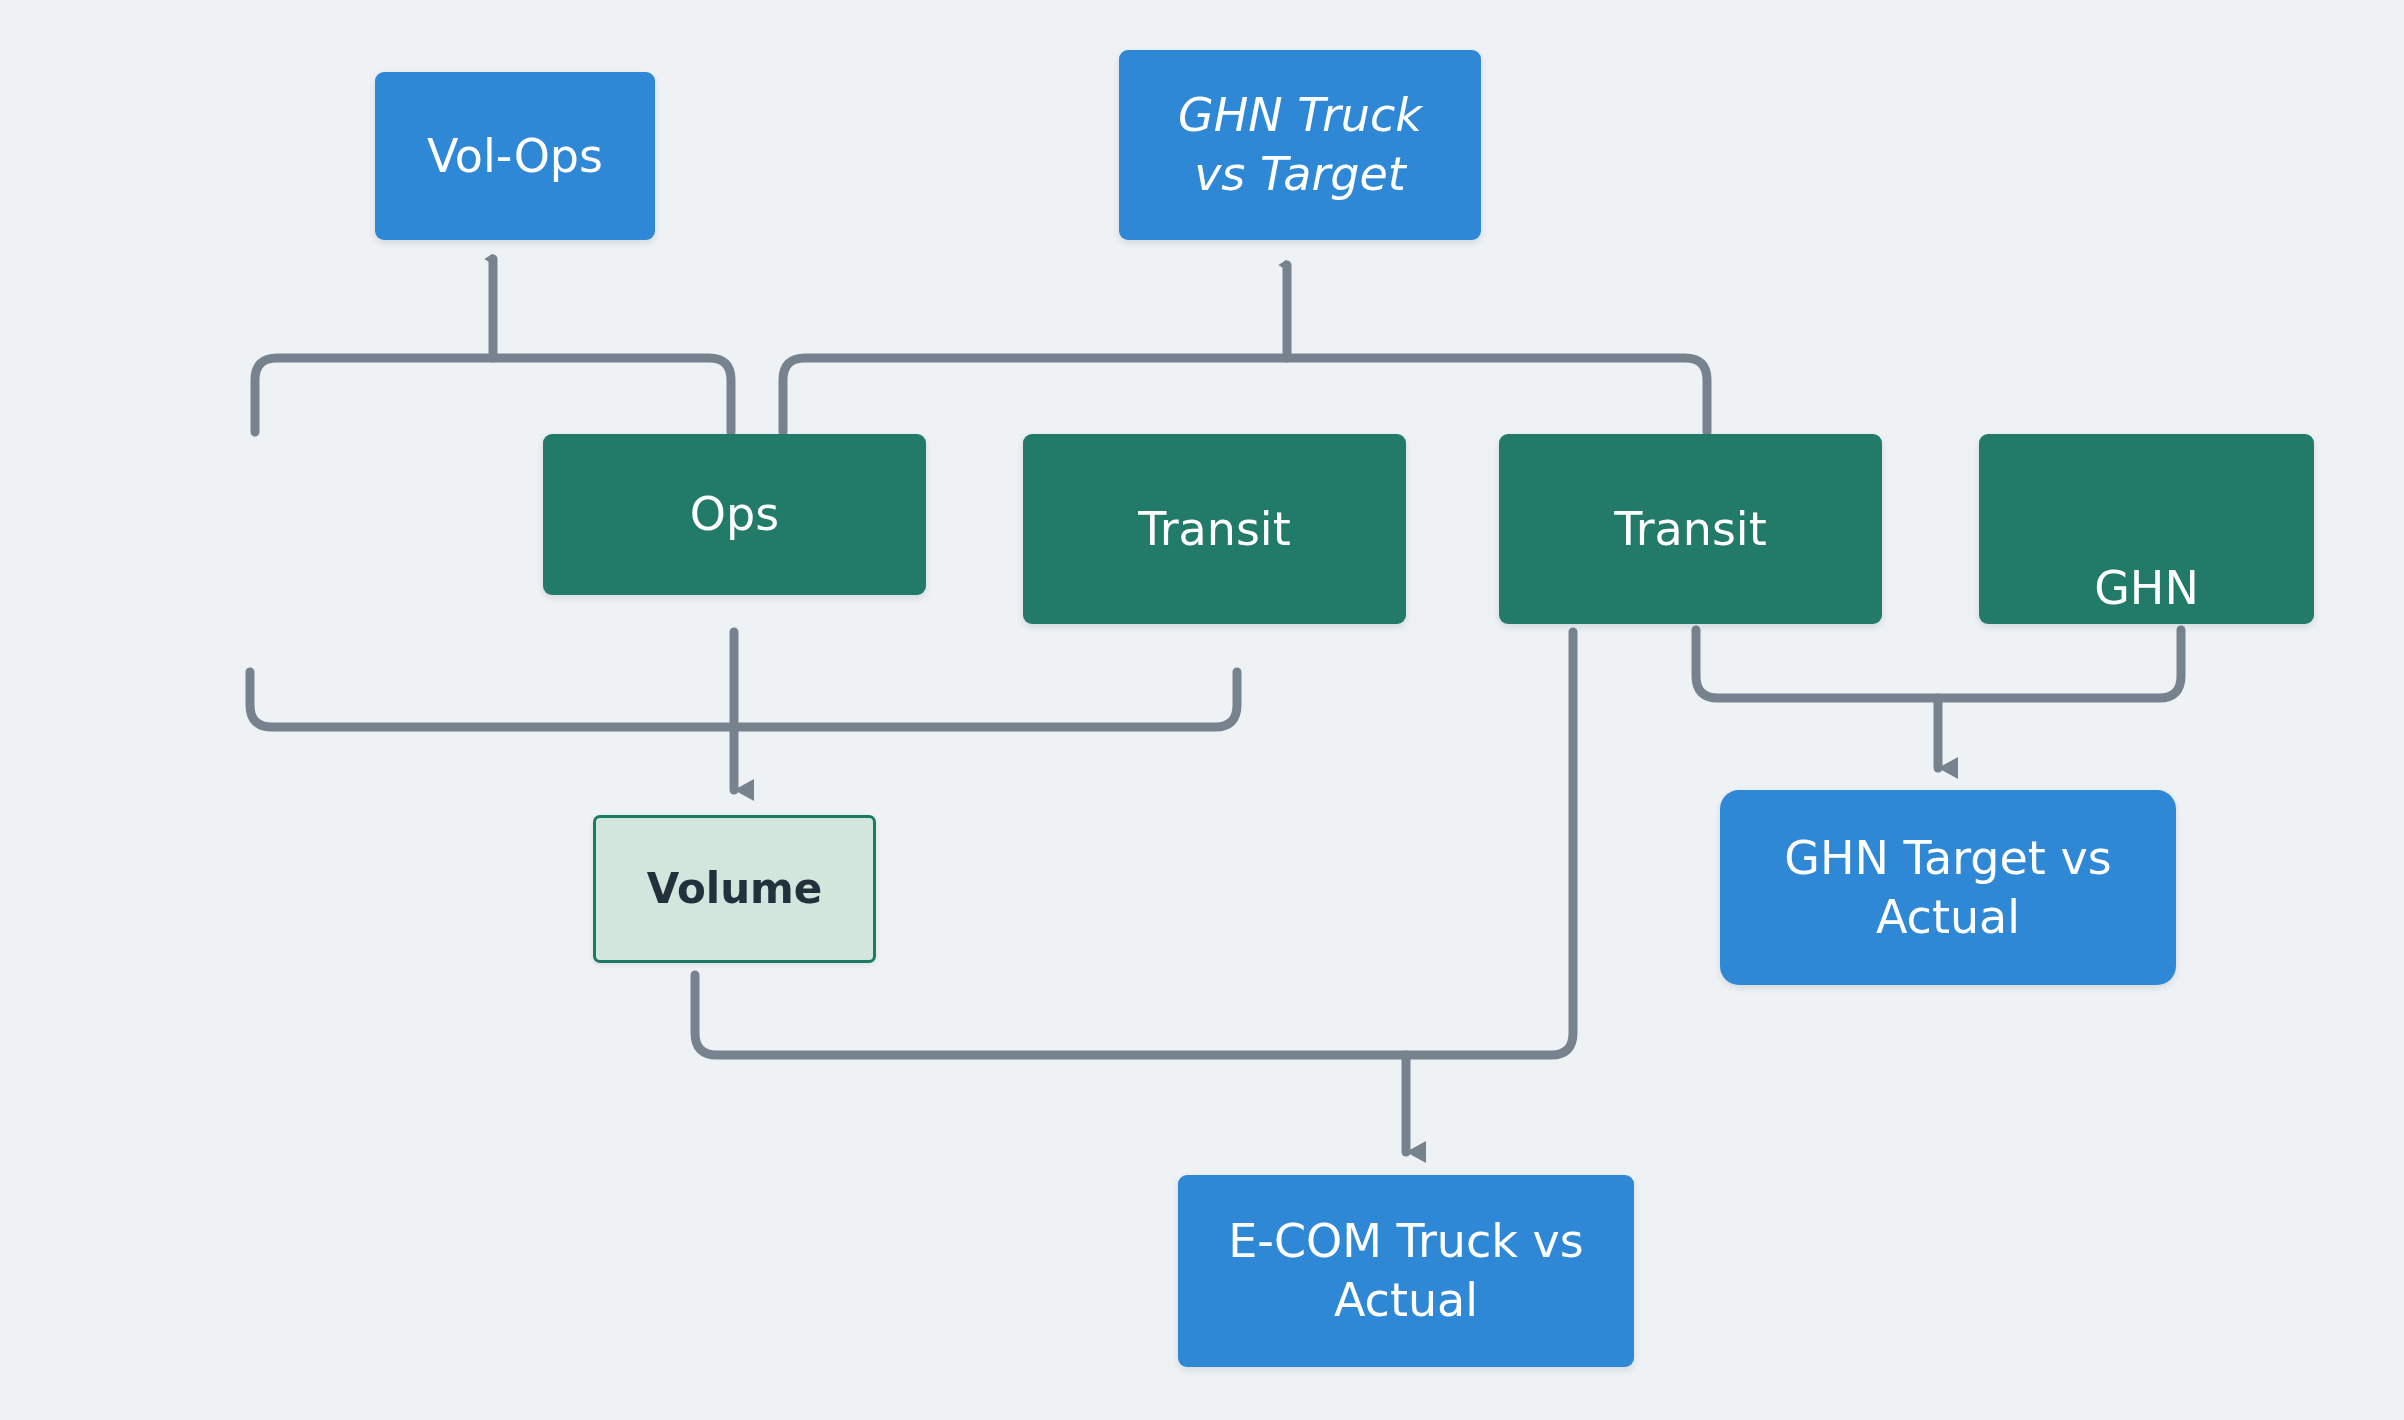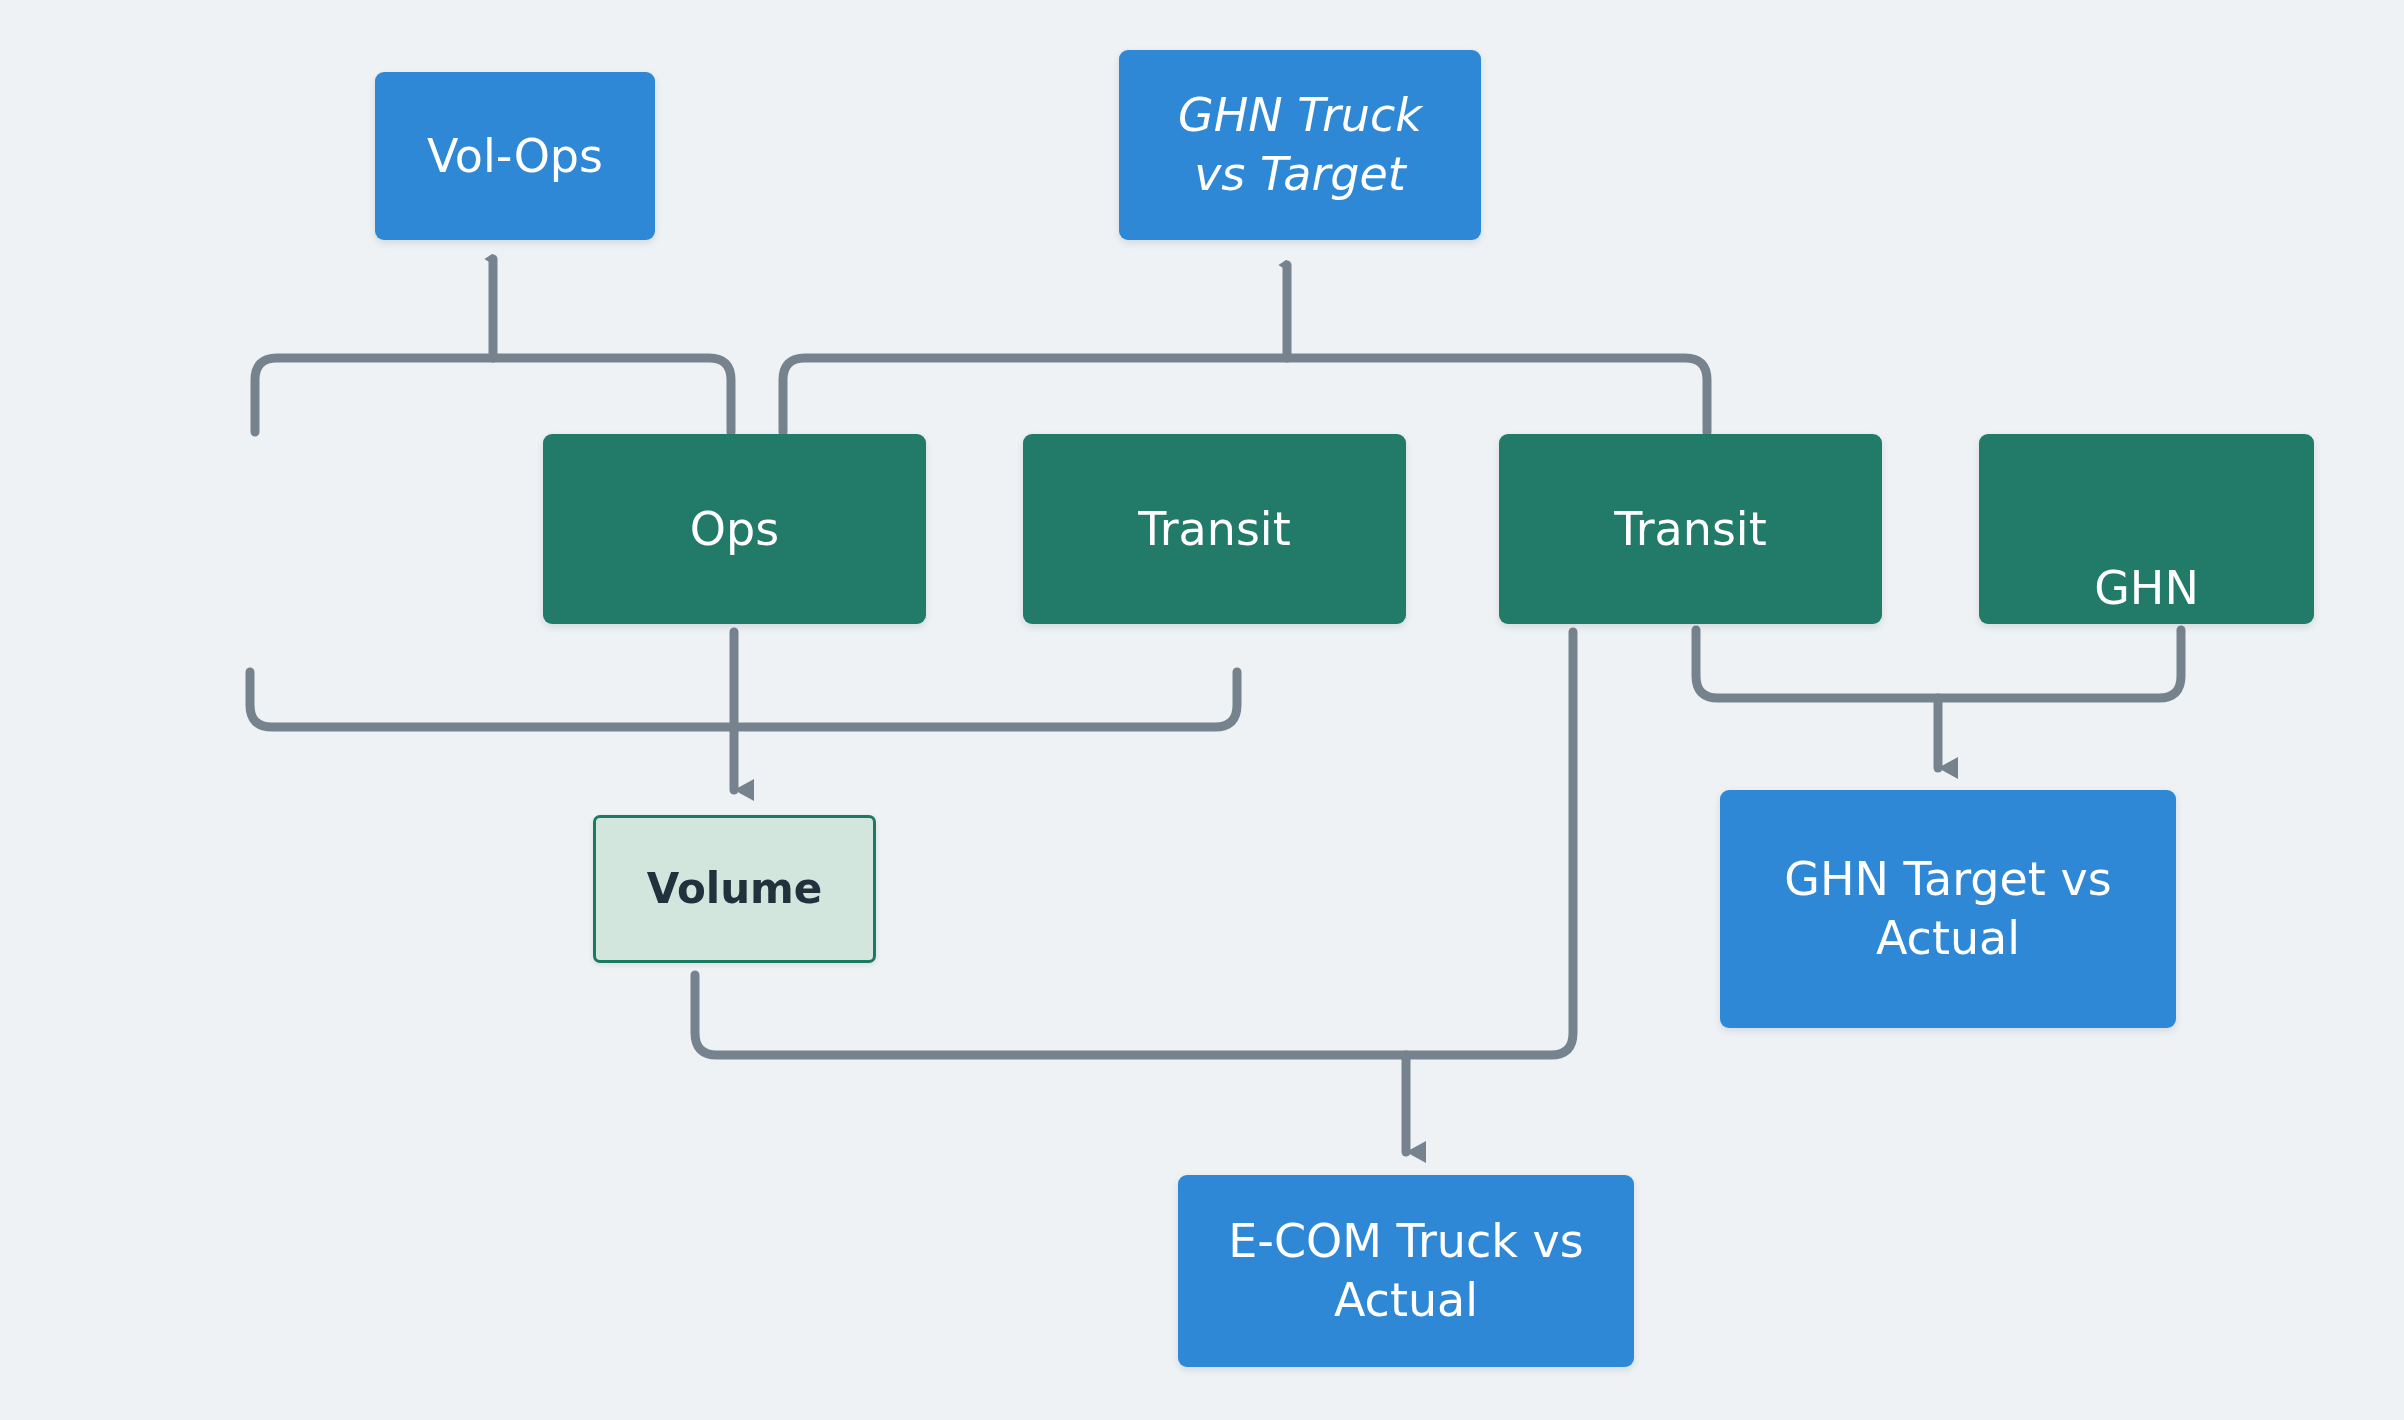--- a/index.html
+++ b/index.html
@@ -96,41 +96,41 @@
   <div class="node report" style="left:362px; top:72px; width:280px; height:168px;">
     <span>Vol-Ops</span>
   </div>
 
   <div class="node report" style="left:1106px; top:50px; width:362px; height:190px;font-style:italic;">
     <span>GHN Truck
 vs Target</span>
   </div>
 
 
-  <div class="node source" style="left:530px; top:434px; width:383px; height:190px;">
+  <div class="node source" style="left:530px; top:434px; width:383px; height:161px;">
     <span>Ops</span>
   </div>
 
   <div class="node source" style="left:1010px; top:434px; width:383px; height:190px;">
     <span>Transit</span>
   </div>
 
   <div class="node source" style="left:1486px; top:434px; width:383px; height:190px;">
     <span>Transit</span>
   </div>
 
   <div class="node source" style="left:1966px; top:434px; width:335px; height:190px;align-items:flex-end;">
     <span>GHN</span>
   </div>
 
   <div class="node summary" style="left:580px; top:815px; width:283px; height:148px;">
     <span>Volume</span>
   </div>
 
-  <div class="node report" style="left:1707px; top:790px; width:456px; height:238px;">
+  <div class="node report" style="left:1707px; top:790px; width:456px; height:195px;border-radius:19px;">
     <span>GHN Target vs
 Actual</span>
   </div>
 
   <div class="node report" style="left:1165px; top:1175px; width:456px; height:192px;">
     <span>E-COM Truck vs
 Actual</span>
   </div>
 
 </div>

